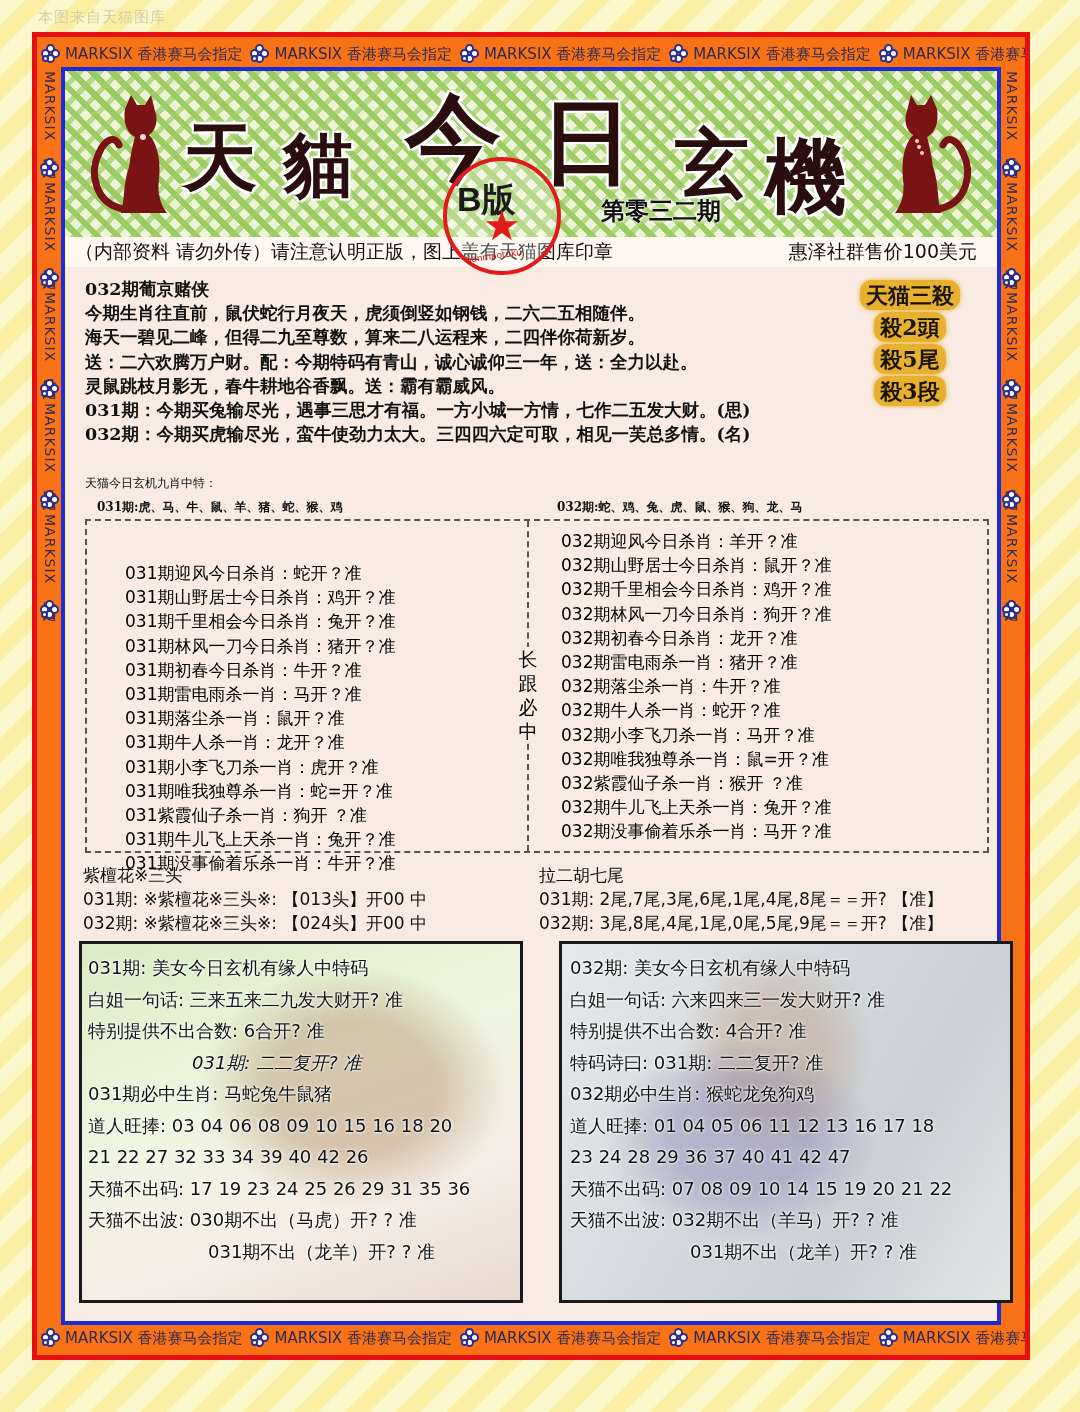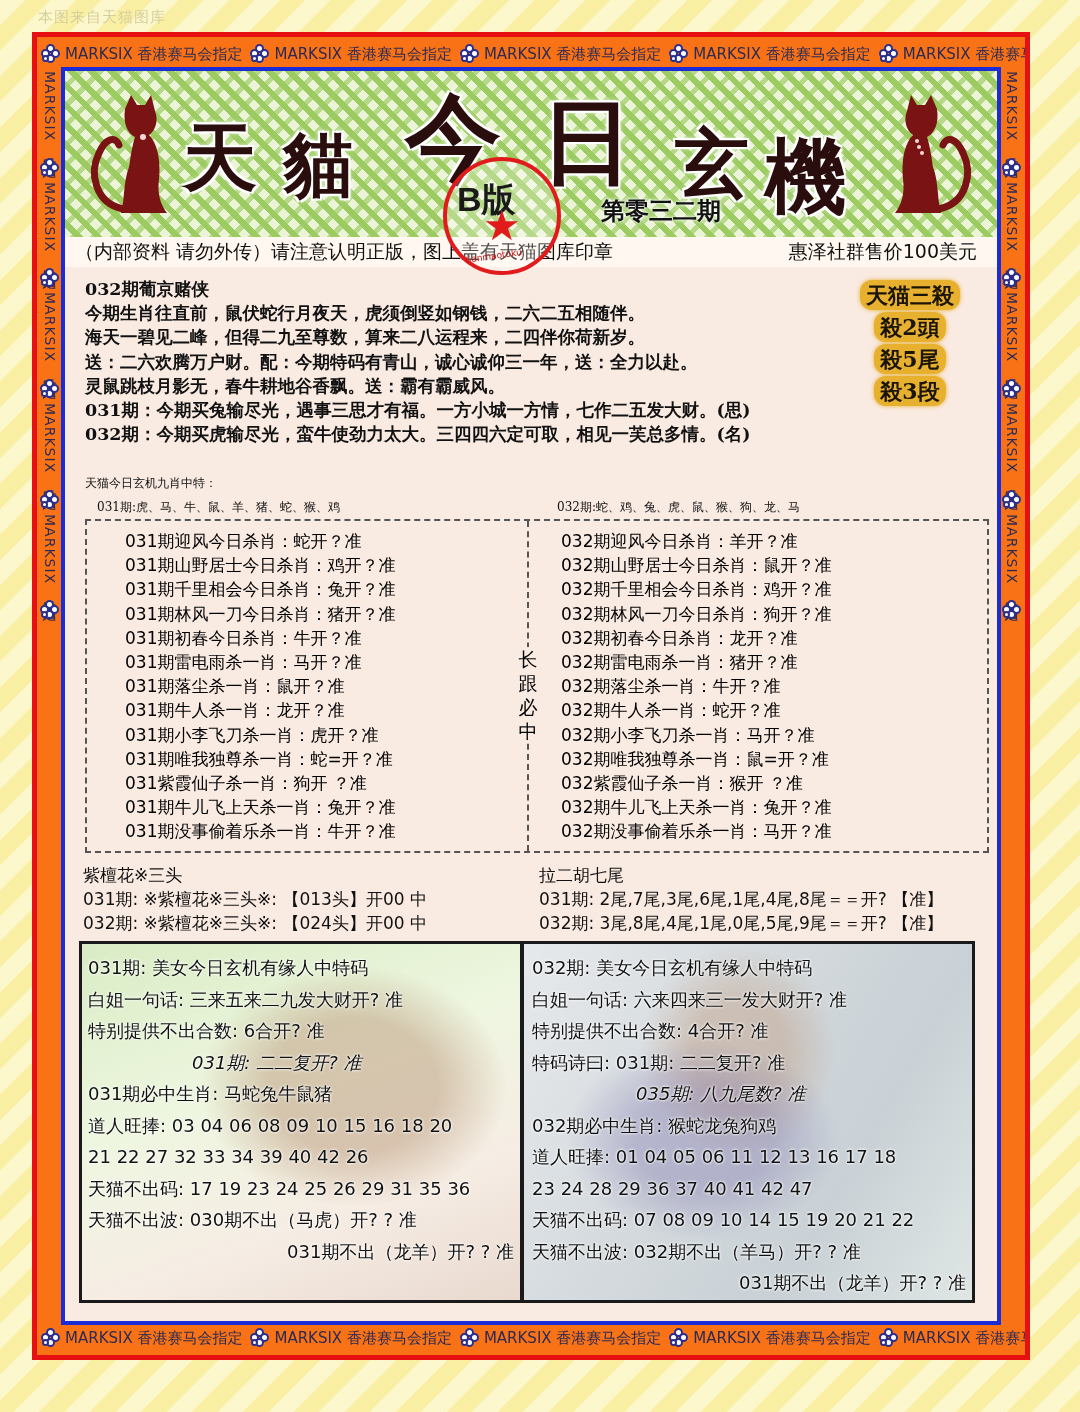--- a/index.html
+++ b/index.html
@@ -108,65 +108,65 @@
   .kill-badge {
     position: absolute; left: 770px; top: 208px; width: 150px;
     text-align: center; font-family: "DejaVu Serif", serif; font-weight: bold;
     font-size: 22px; color: #1b1409; line-height: 30px;
   }
   .kill-badge div {
     display: inline-block; background: #e7b02e; border-radius: 12px; padding: 0 6px; margin: 1px 0;
     box-shadow: 0 0 4px #e7b02e;
   }
   .nine { left: 20px; top: 400px; font-family: "DejaVu Serif", serif; font-size: 12px; line-height: 24px; width: 900px; }
-  .nine .row { display: flex; }
+  .nine .row { display: flex; font-weight: bold; }
   .nine .row span:first-child { width: 472px; padding-left: 12px; }
 
   .dashbox {
     position: absolute; left: 20px; top: 448px; width: 904px; height: 334px;
     border: 2px dashed #555;
   }
   .dash-divider {
     position: absolute; left: 440px; top: 0; bottom: 0; border-left: 2px dashed #555;
   }
   .vcenter-label {
     position: absolute; left: 430px; top: 126px; width: 22px; background: #f9eae2;
     font-size: 19px; line-height: 24px; text-align: center;
   }
   .kills { position: absolute; top: 8px; font-size: 17px; line-height: 24.2px; }
-  .kills.left { left: 38px; }
+  .kills.left { left: 38px; margin-top: 32px; }
   .kills.right { left: 474px; }
 
   .heads { left: 18px; top: 792px; width: 910px; font-size: 17px; line-height: 24px; }
   .heads .col { position: absolute; top: 0; width: 460px; }
   .heads .col.r { left: 456px; }
 
   .photo-box {
     position: absolute; top: 870px; height: 362px;
     border: 3px solid #1a1a1a;
     font-size: 18px; line-height: 31.5px; color: #111;
     padding: 8px 6px;
     text-shadow: 0 0 3px #fff, 0 0 3px #fff;
   }
   .photo-box.left {
     left: 14px; width: 444px;
     background:
       radial-gradient(ellipse at 62% 40%, rgba(180,140,110,0.45) 0 22%, transparent 40%),
       linear-gradient(160deg, #d9ecc4 0%, #eef6e0 40%, #f6ede4 70%, #e9d9cf 100%);
   }
   .photo-box.right {
-    left: 456px; width: 454px;
+    left: 494px; width: 454px;
     background:
       radial-gradient(ellipse at 40% 55%, rgba(120,110,170,0.35) 0 18%, transparent 36%),
       radial-gradient(ellipse at 48% 30%, rgba(190,150,120,0.4) 0 14%, transparent 30%),
       linear-gradient(120deg, #e6e9ec 0%, #d2d8dc 45%, #c9d1d6 70%, #dfe6e4 100%);
     padding-left: 8px;
   }
   .indent { padding-left: 104px; font-style: italic; }
-  .indent2 { padding-left: 120px; text-align: right; }
+  .indent2 { padding-left: 120px; }
 </style>
 </head>
 <body>
 
 <div class="watermark-top">本图来自天猫图库</div>
 
 <div class="outer-frame">
 
   <div class="strip-h top" id="strip-top">
       <span class="strip-item">
@@ -486,21 +486,20 @@
       <div>天猫不出码:  17  19  23  24  25  26  29  31  35  36</div>
       <div>天猫不出波:  030期不出（马虎）开?  ?  准</div>
       <div class="indent2">031期不出（龙羊）开?  ?  准</div>
     </div>
 
     <div class="photo-box right">
       <div>032期:  美女今日玄机有缘人中特码</div>
       <div>白姐一句话:  六来四来三一发大财开?  准</div>
       <div>特别提供不出合数:  4合开?  准</div>
       <div>特码诗曰:  031期:  二二复开?  准</div>
-      <div class="indent">035期:  八九尾数?  准</div>
       <div>032期必中生肖:  猴蛇龙兔狗鸡</div>
       <div>道人旺捧:  01  04  05  06  11  12  13  16  17  18</div>
       <div>23  24  28  29  36  37  40  41  42  47</div>
       <div>天猫不出码:  07  08  09  10  14  15  19  20  21  22</div>
       <div>天猫不出波:  032期不出（羊马）开?  ?  准</div>
       <div class="indent2">031期不出（龙羊）开?  ?  准</div>
     </div>
 
   </div>
 </div>

